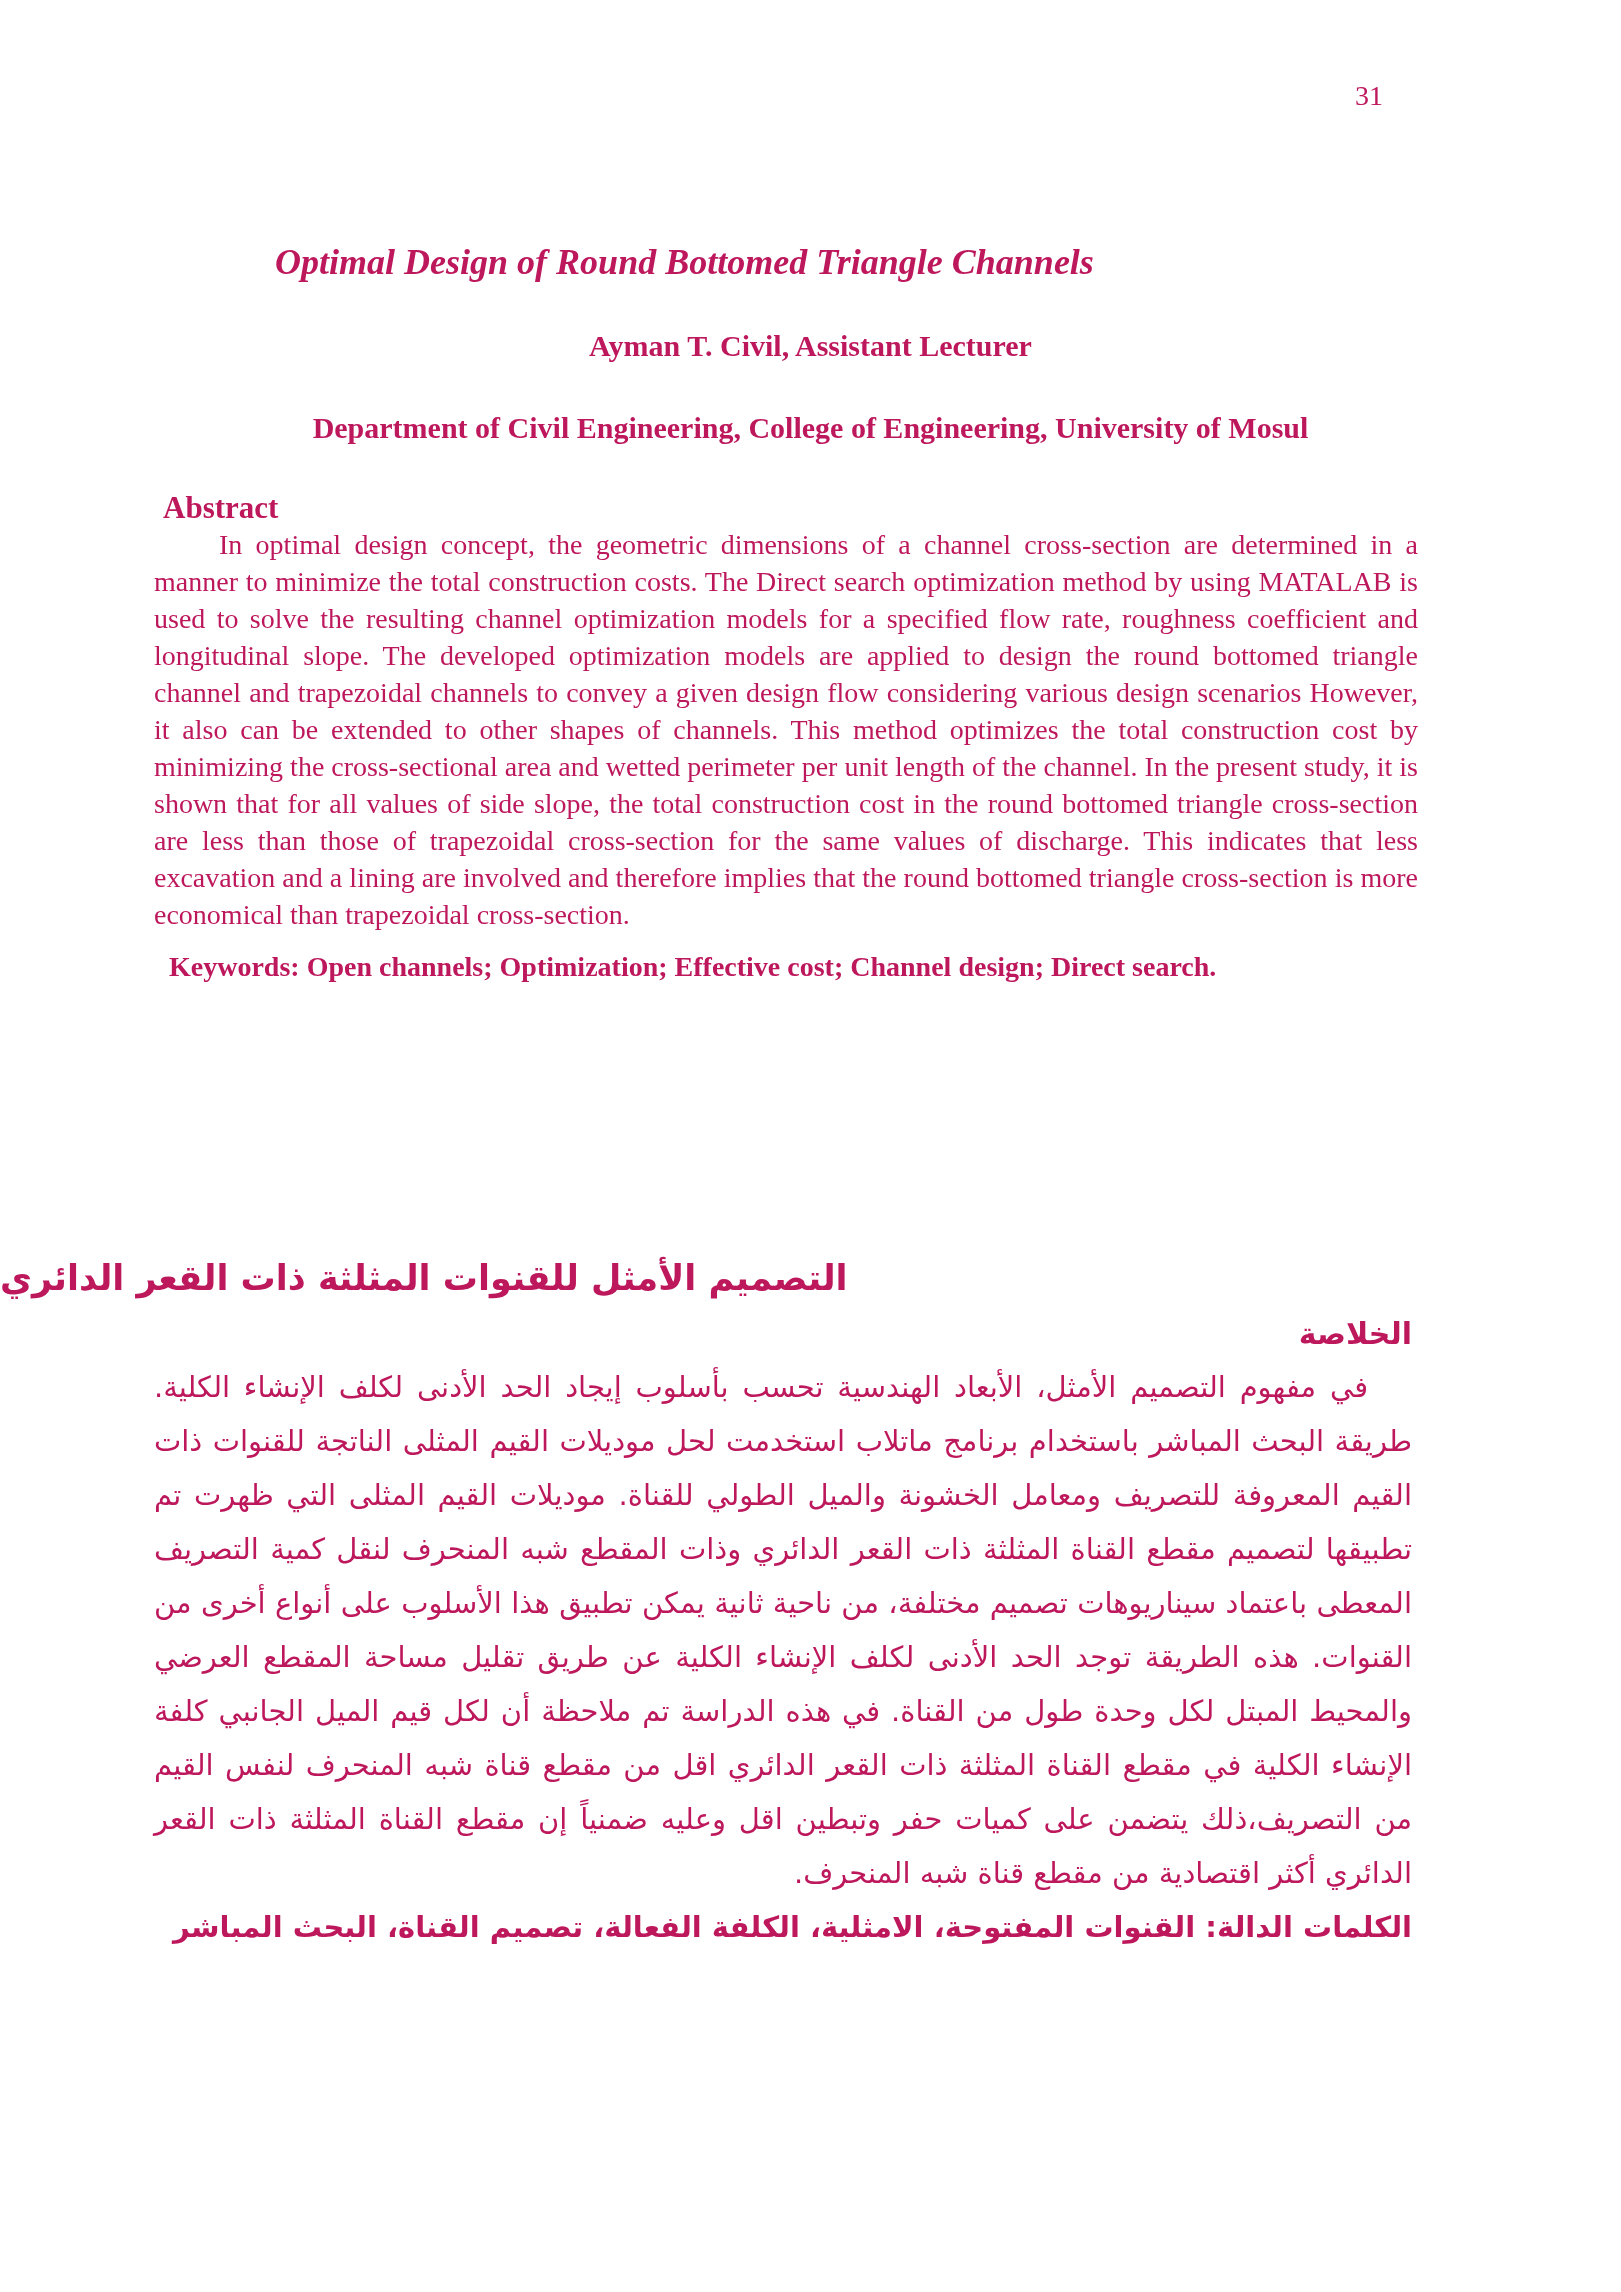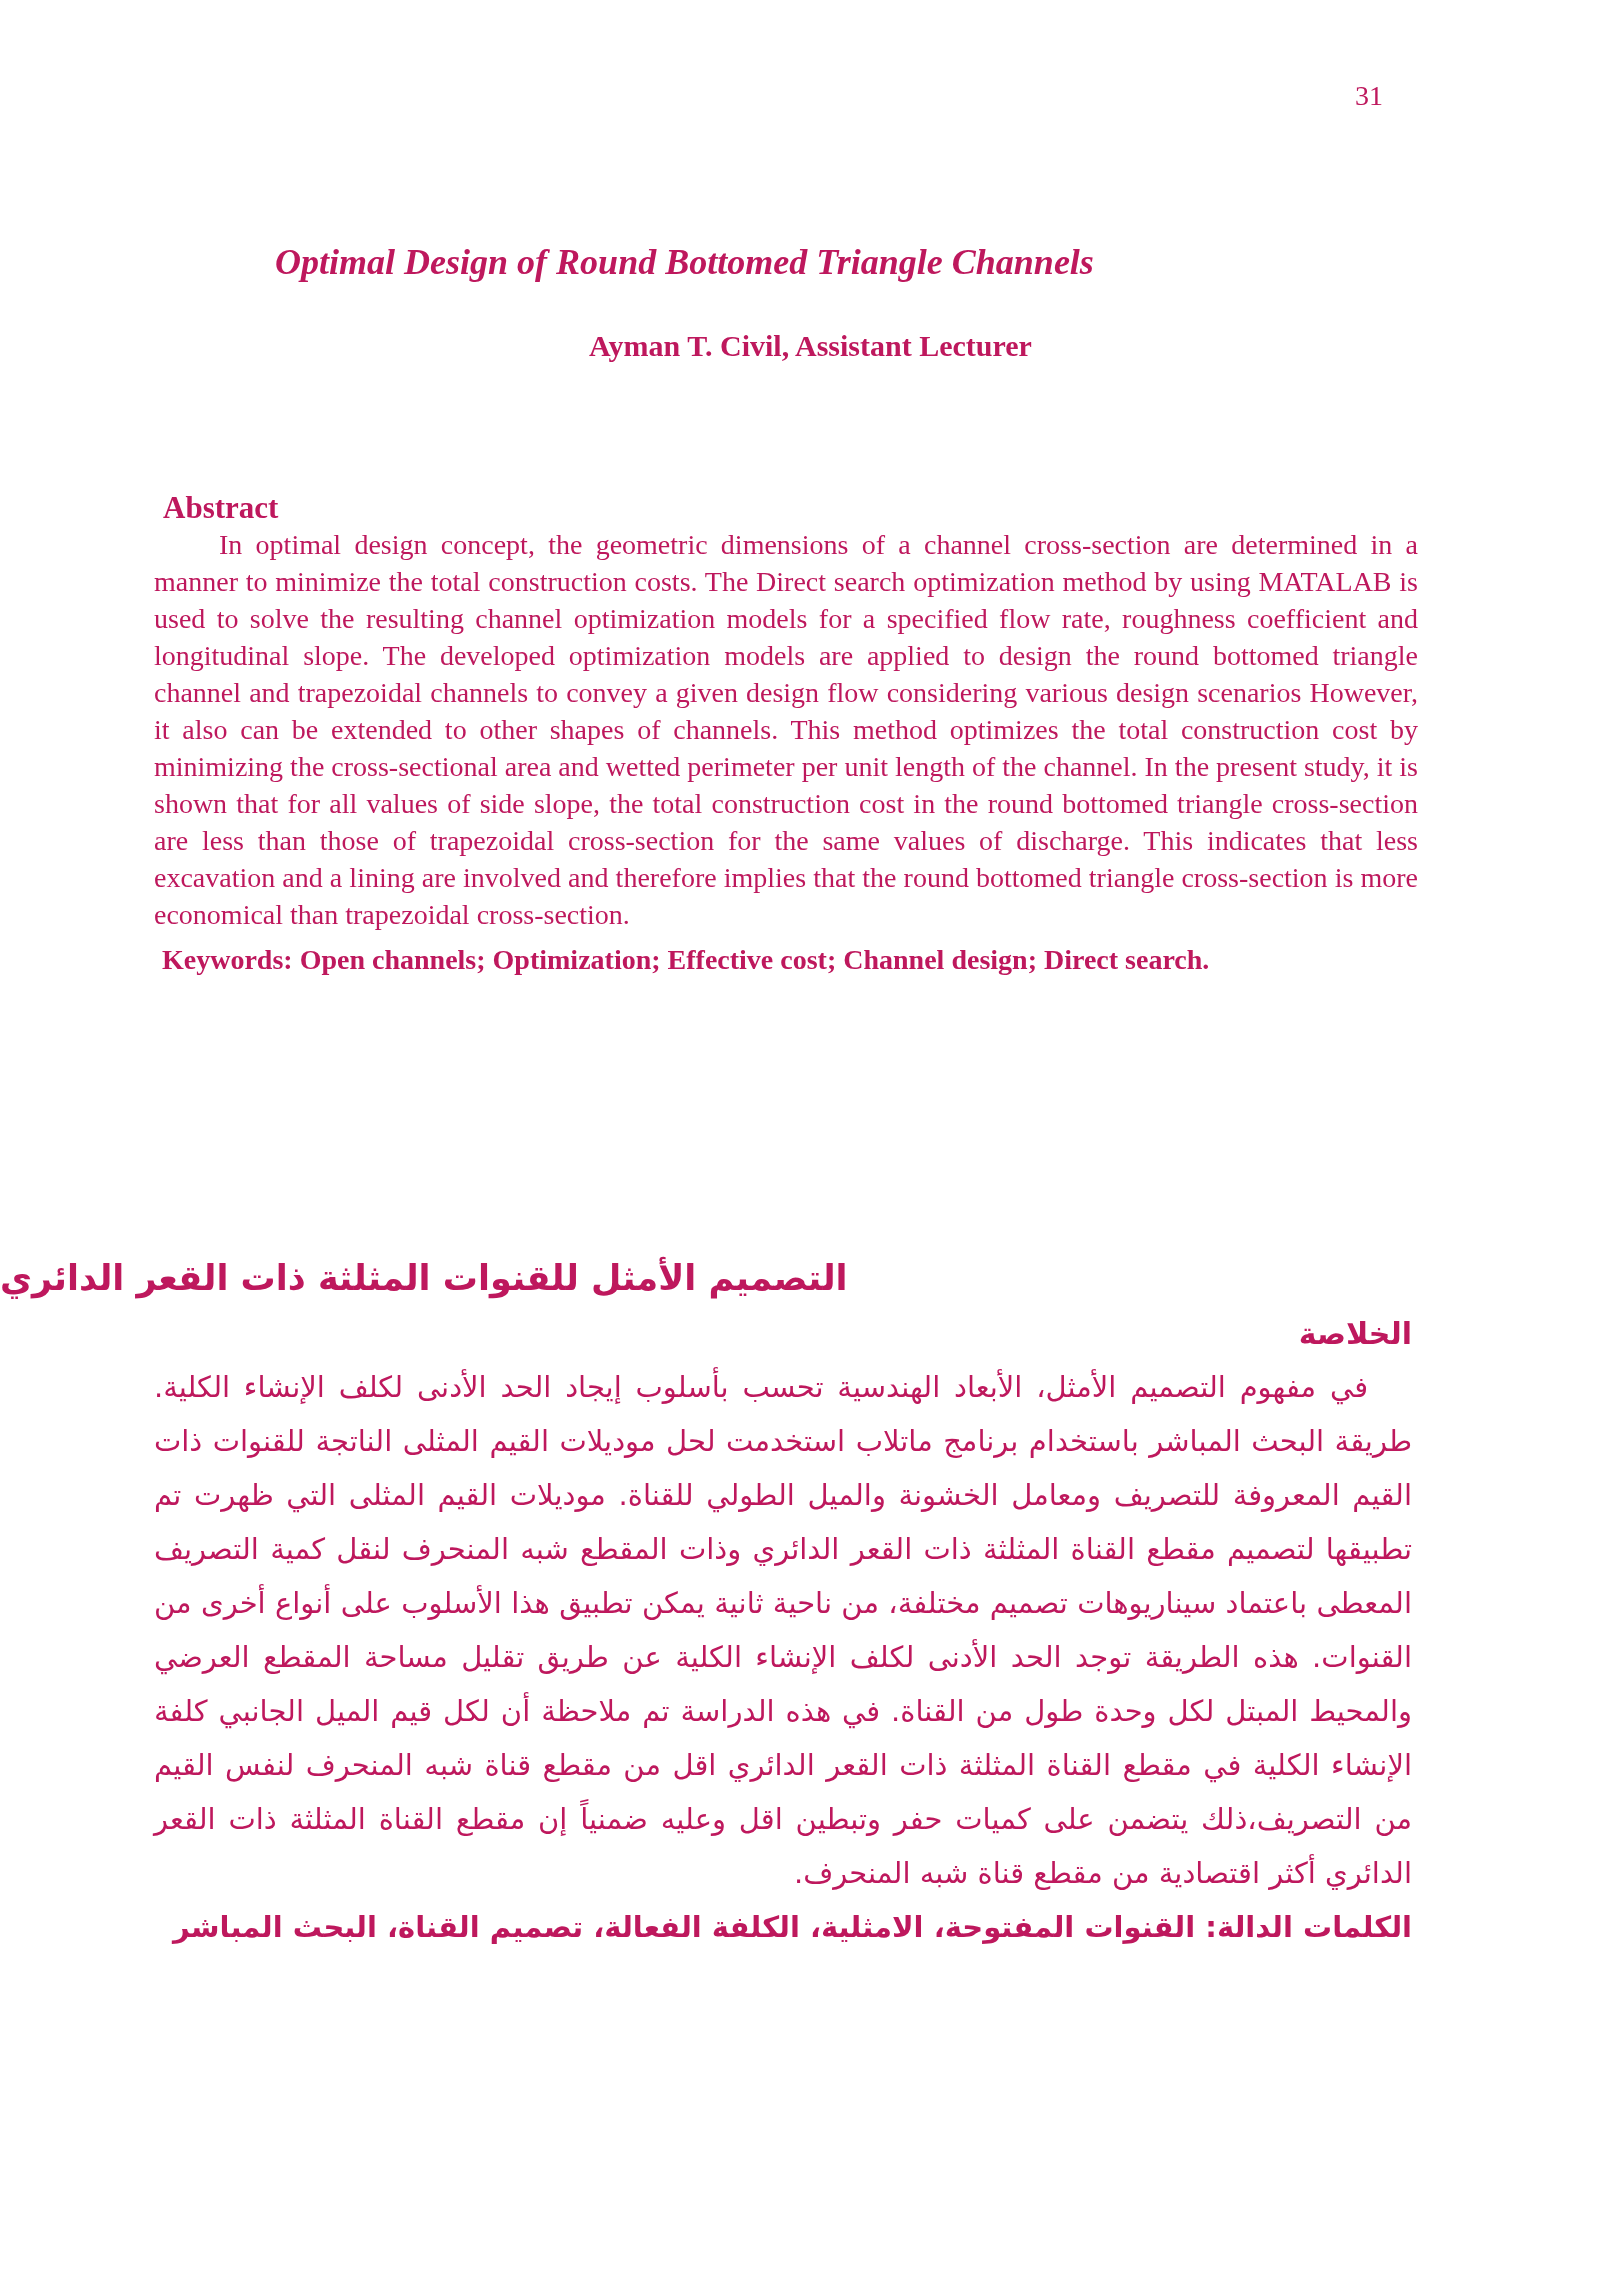--- a/index.html
+++ b/index.html
@@ -78,21 +78,21 @@
     width: 1264px;
   }
   .abstract-body {
     margin: 0;
     font-size: 28px;
     line-height: 37px;
     text-align: justify;
     text-indent: 65px;
   }
   .keywords-line {
-    margin: 8px;
+    margin: 15px;
     font-size: 28px;
     line-height: 37px;
     font-weight: 700;
     text-align: justify;
   }
   .arabic-title {
     position: absolute;
     top: 1258px;
     left: 0;
     width: 1621px;
@@ -142,20 +142,21 @@
 
 <div class="page">
 
   <div class="page-number">31</div>
 
 
   <h1 class="article-title">Optimal Design of Round Bottomed Triangle Channels</h1>
 
   <div class="article-author">Ayman T. Civil, Assistant Lecturer</div>
 
+  <div class="article-affiliation">Department of Civil Engineering, College of Engineering, University of Mosul</div>
 
   <div class="abstract-heading">Abstract</div>
 
   <div class="abstract-flow">
     <p class="abstract-body">In optimal design concept, the geometric dimensions of a channel cross-section are determined in a manner to minimize the total construction costs. The Direct search optimization method by using MATALAB is used to solve the resulting channel optimization models for a specified flow rate, roughness coefficient and longitudinal slope. The developed optimization models are applied to design the round bottomed triangle channel and trapezoidal channels to convey a given design flow considering various design scenarios However, it also can be extended to other shapes of channels. This method optimizes the total construction cost by minimizing the cross-sectional area and wetted perimeter per unit length of the channel. In the present study, it is shown that for all values of side slope, the total construction cost in the round bottomed triangle cross-section are less than those of trapezoidal cross-section for the same values of discharge. This indicates that less excavation and a lining are involved and therefore implies that the round bottomed triangle cross-section is more economical than trapezoidal cross-section.</p>
     <p class="keywords-line">Keywords: Open channels; Optimization; Effective cost; Channel design; Direct search.</p>
   </div>
 
   <div class="arabic-title" dir="rtl">التصميم الأمثل للقنوات المثلثة ذات القعر الدائري</div>
 

